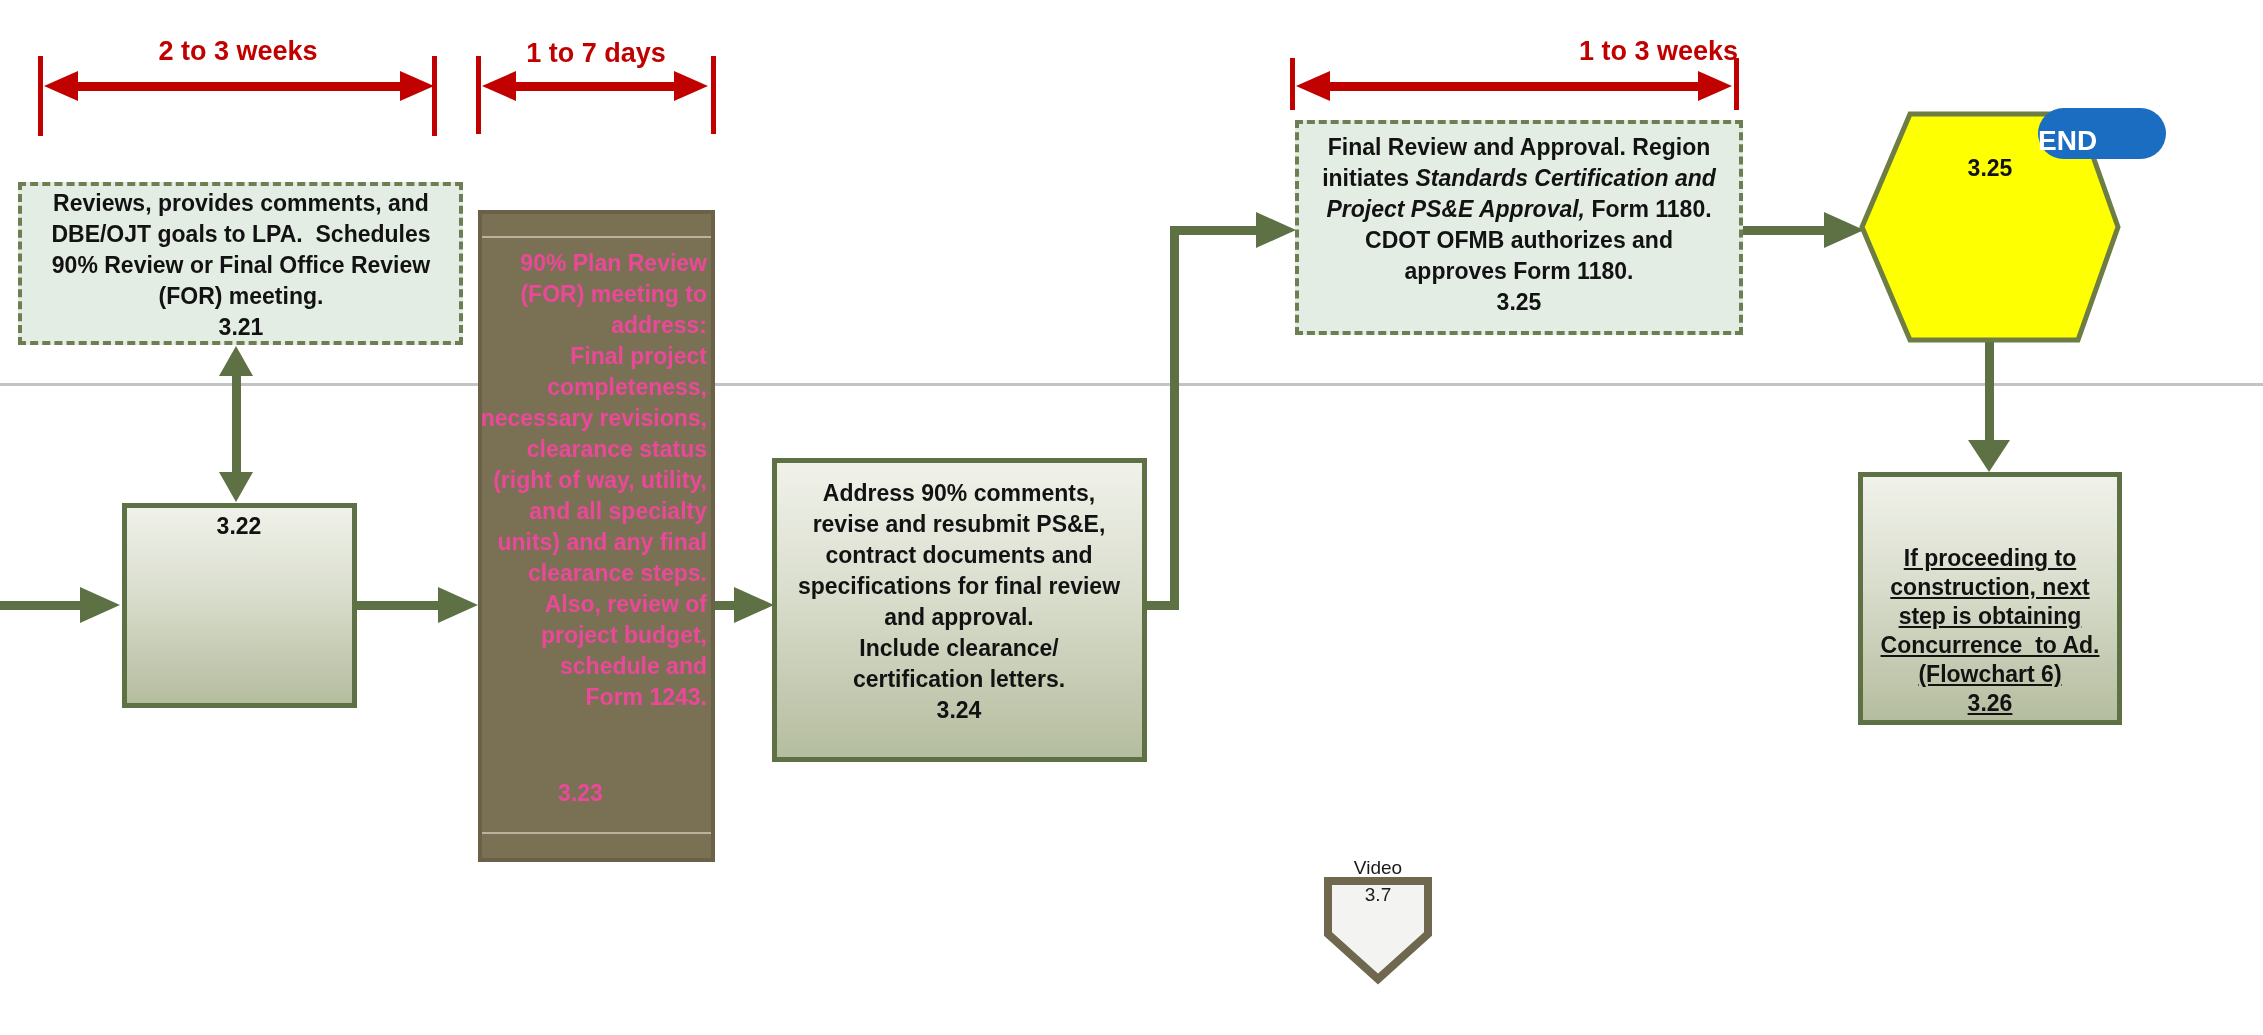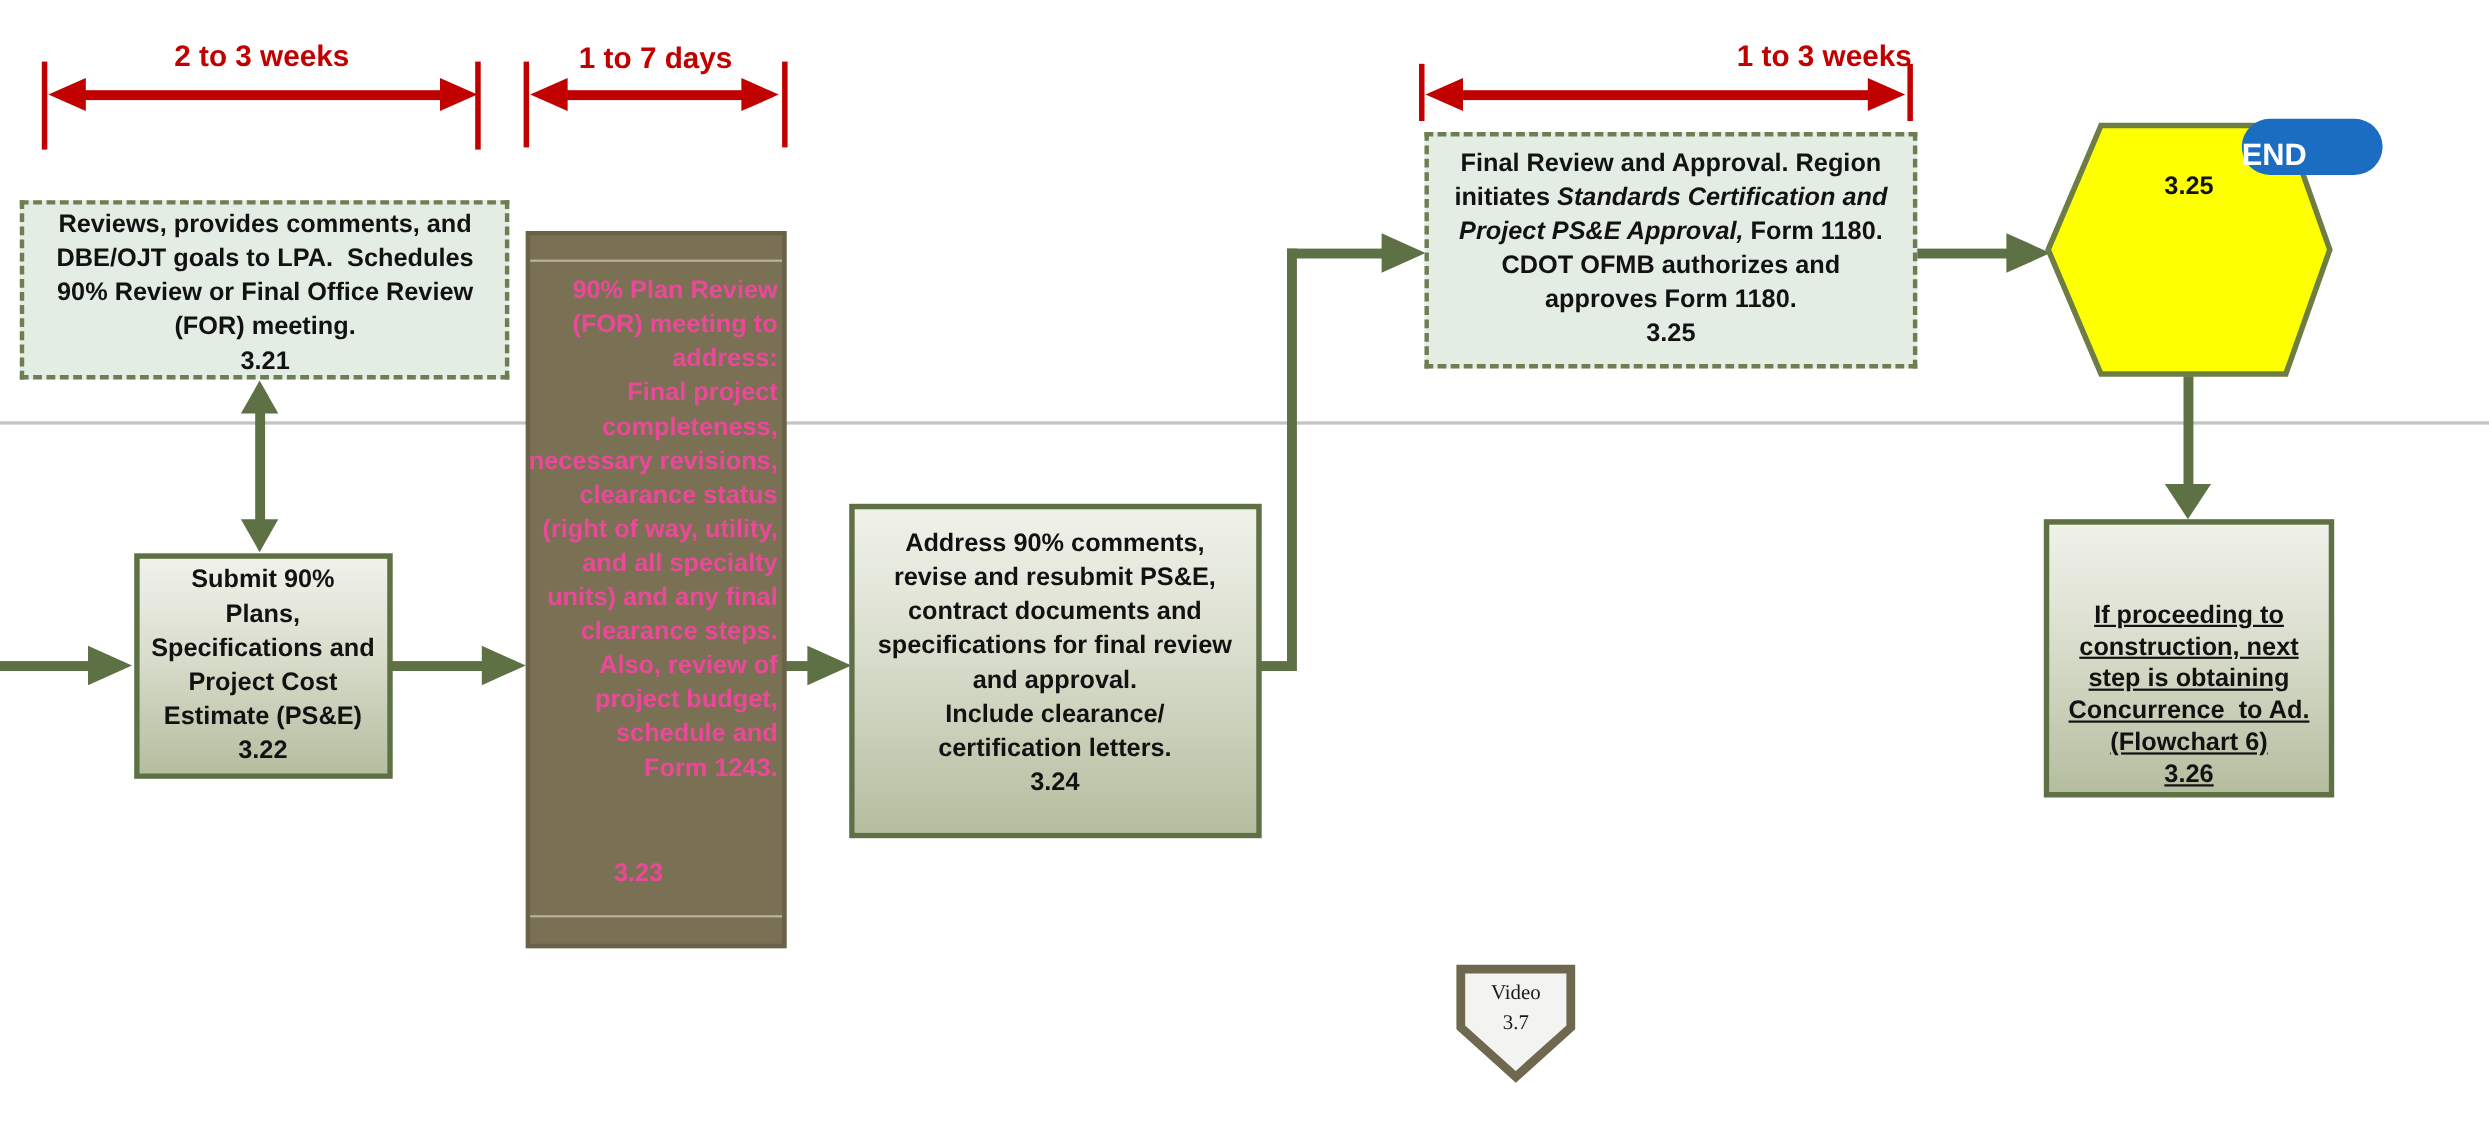--- a/index.html
+++ b/index.html
@@ -110,25 +110,20 @@
   <div class="node-text" style="left:-4px;top:188px;width:490px;">
     <div class="txt">Reviews, provides comments, and
 DBE/OJT goals to LPA.  Schedules
 90% Review or Final Office Review
 (FOR) meeting.</div>
     <div class="txt">3.21</div>
   </div>
 
   <div class="node-bg grad-bg" style="left:122px;top:503px;width:235px;height:205px;"></div>
   <div class="node-text" style="left:89px;top:511px;width:300px;">
-    <div class="txt">Submit 90%
-Plans,
-Specifications and
-Project Cost
-Estimate (PS&amp;E)</div>
     <div class="txt">3.22</div>
   </div>
 
   <div class="node-bg brown-bg" style="left:478px;top:210px;width:237px;height:652px;"></div>
   <div class="brown-sep" style="left:482px;top:236px;width:229px;"></div>
   <div class="brown-sep" style="left:482px;top:832px;width:229px;"></div>
   <div class="node-text white-text right-text" style="left:420px;top:248px;width:287px;">
     <div class="txt">90% Plan Review
 (FOR) meeting to
 address:
@@ -186,18 +181,18 @@
 construction, next
 step is obtaining
 Concurrence  to Ad.
 (Flowchart 6)</div>
     <div class="txt">3.26</div>
   </div>
 
   <svg class="video-svg" style="left:1323px;top:876px;" width="110" height="110">
     <polygon points="5,5 105,5 105,58 55,103 5,58" fill="#f3f3f1" stroke="#6f684e" stroke-width="8"></polygon>
   </svg>
-  <div class="video-text" style="left:1323px;top:889px;width:110px;font-family:Liberation Serif, serif;">
+  <div class="video-text" style="left:1323px;top:854px;width:110px;">
     <div class="txt">Video</div>
     <div class="txt">3.7</div>
   </div>
 
 </div>
 
 </body></html>

